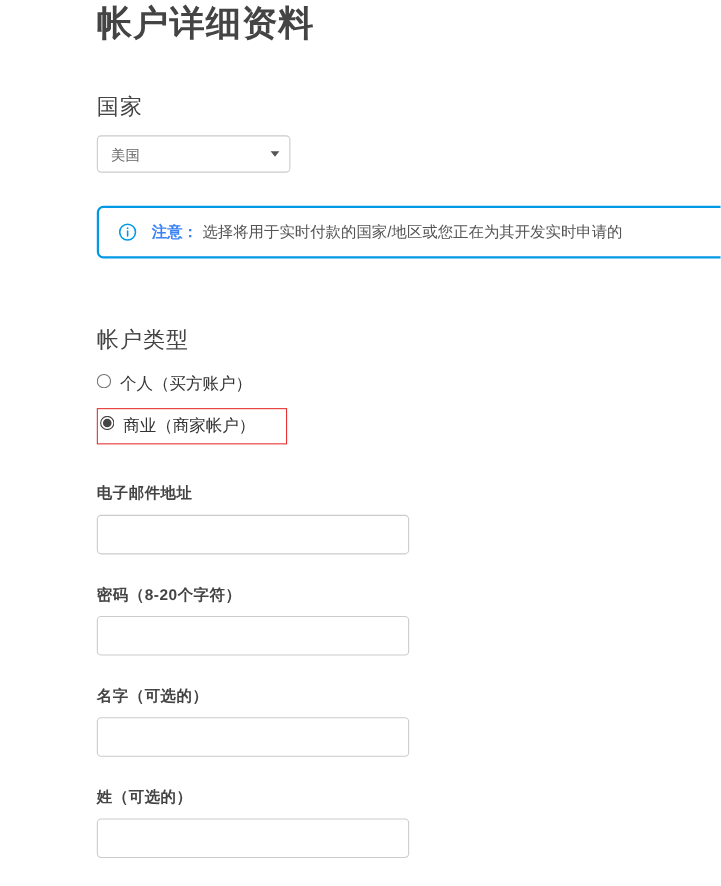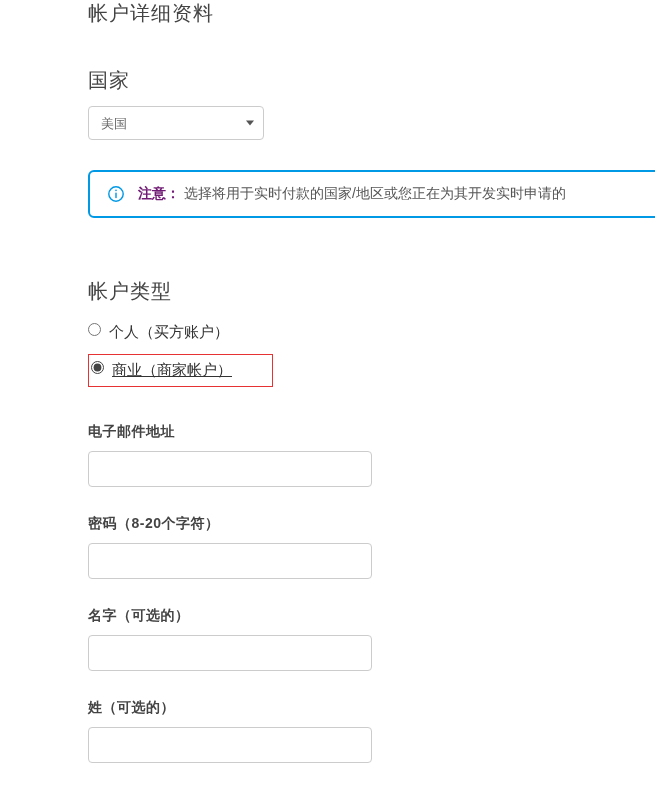--- a/index.html
+++ b/index.html
@@ -13,22 +13,22 @@
       color: #333;
       width: 655px;
       height: 805px;
       padding: 0;
     }
     .container {
       padding-left: 88px;
       padding-top: 0;
     }
     .page-title {
-      font-size: 20px;
-      font-weight: 400;
+      font-size: 32px;
+      font-weight: 700;
       color: #444;
       margin-bottom: 30px;
       letter-spacing: 1px;
     }
     .section-label {
       font-size: 20px;
       color: #444;
       margin-bottom: 12px;
       margin-top: 40px;
       letter-spacing: 1px;
@@ -85,40 +85,39 @@
     .notice-icon svg {
       width: 18px;
       height: 18px;
     }
     .notice-text {
       font-size: 14px;
       white-space: nowrap;
     }
     .notice-label {
       font-weight: 600;
-      color: #701a75;
+      color: #3b82f6;
     }
     .notice-body {
       color: #555;
       margin-left: 4px;
       text-align: right;
     }
     .radio-group {
       margin-top: 14px;
     }
     .radio-row {
       display: inline-flex;
       align-items: flex-start;
       padding: 4px 8px 4px 0;
       margin-bottom: 8px;
     }
     .radio-row.highlighted {
       border: 1.5px solid #e63232;
-      padding: 6px 40px 6px 2px;
-      text-decoration: underline;
+      padding: 6px 28px 6px 2px;
     }
     input[type="radio"] {
       width: 13px;
       height: 13px;
       margin-right: 8px;
       cursor: pointer;
       accent-color: #444;
     }
     .radio-label {
       font-size: 15px;

